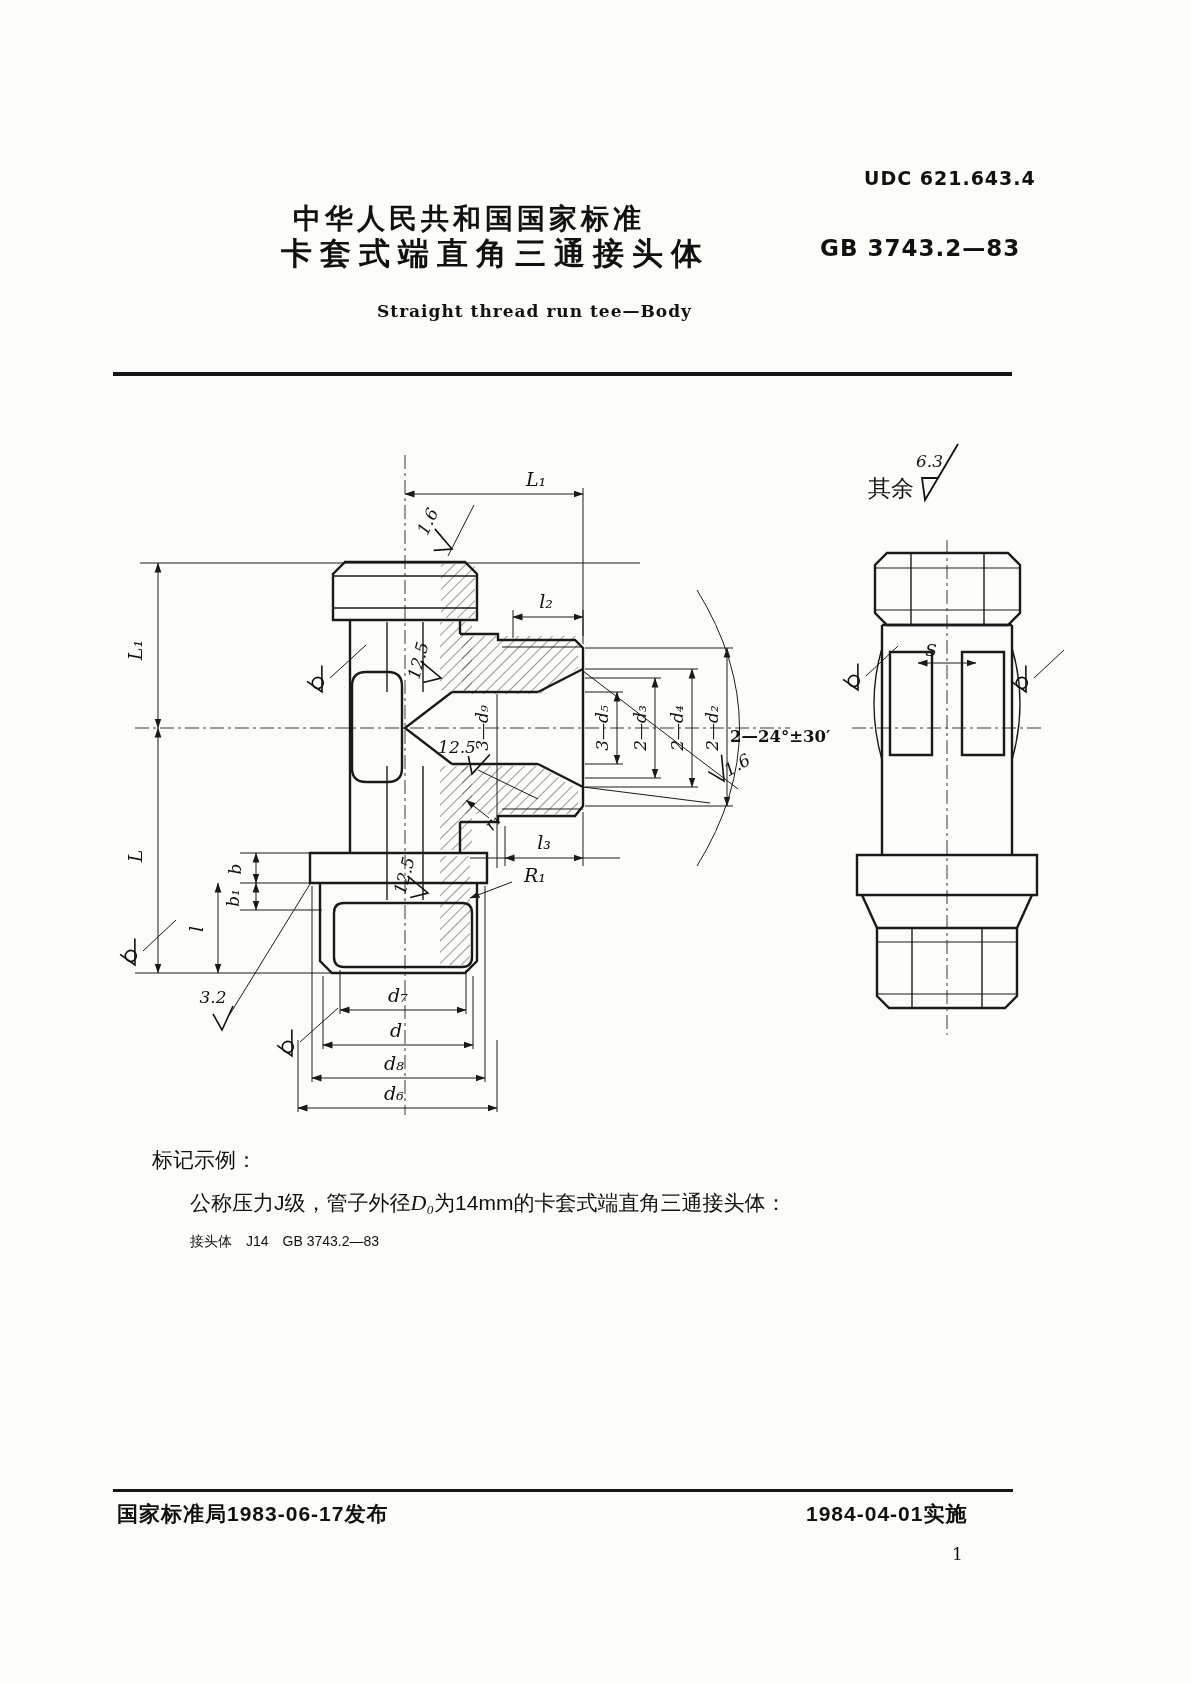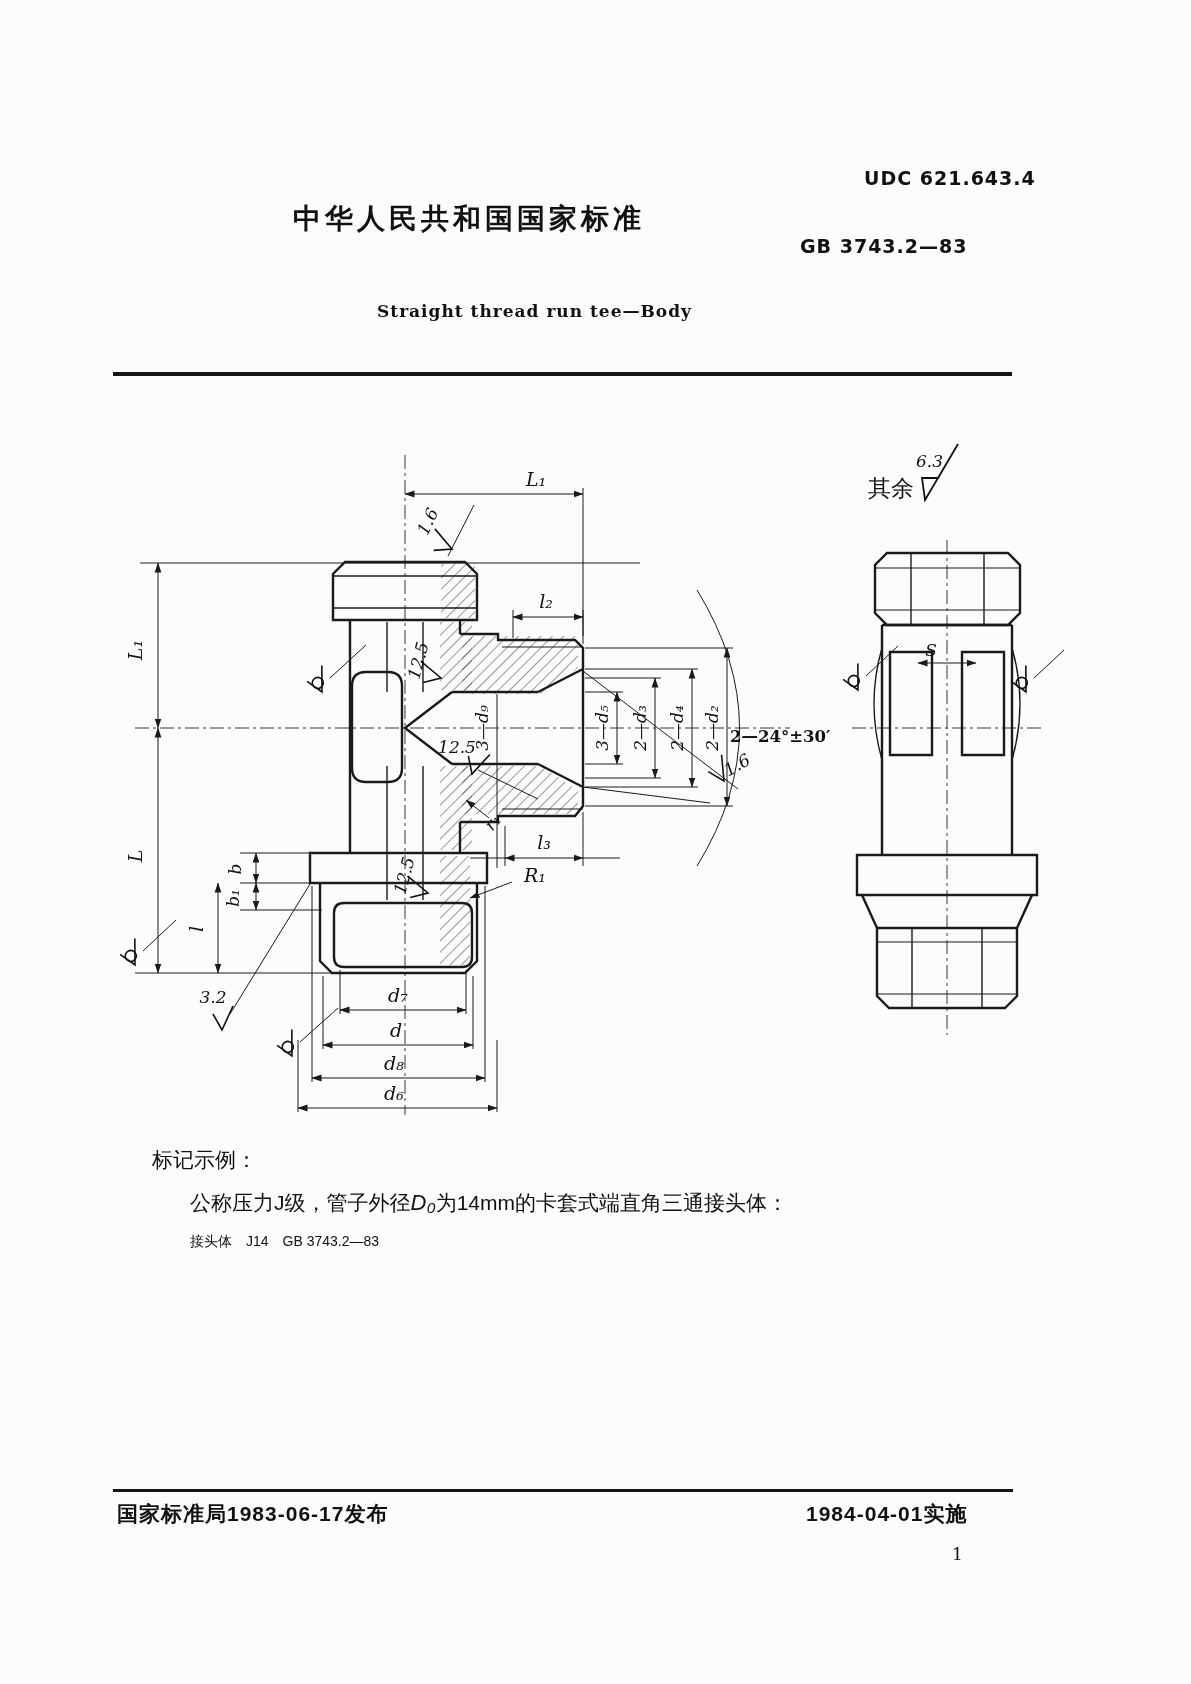--- a/index.html
+++ b/index.html
@@ -9,29 +9,29 @@
     width:1191px;height:1684px;
     background:#fcfcfa;
     font-family:"Liberation Sans",sans-serif;
     color:#111;
     overflow:hidden;
   }
   .t{position:absolute;white-space:nowrap;}
   .std-title{left:293px;top:156px;font-size:28px;font-weight:700;letter-spacing:4px;margin-top:44px;}
   .udc{left:820px;top:167px;font-size:19px;font-weight:700;letter-spacing:1px;font-family:"DejaVu Sans",sans-serif;margin-left:44px;}
   .doc-title{left:281px;top:233px;font-size:31px;font-weight:900;letter-spacing:8px;}
-  .std-code{left:800px;top:235px;font-size:19px;font-weight:700;letter-spacing:1px;font-family:"DejaVu Sans",sans-serif;}
+  .std-code{left:820px;top:235px;font-size:23px;font-weight:700;letter-spacing:1px;font-family:"DejaVu Sans",sans-serif;}
   .en-subtitle{left:331px;top:301px;font-size:17px;font-weight:700;letter-spacing:1px;font-family:"DejaVu Serif",serif;margin-left:46px;}
   .rule{position:absolute;background:#151515;}
   .top-rule{left:113px;top:372px;width:899px;height:4px;}
   .bottom-rule{left:113px;top:1489px;width:900px;height:3px;}
   .mk-head{left:152px;top:1146px;font-size:21px;}
   .mk-line1{left:190px;top:1189px;font-size:21px;}
   .mk-line2{left:190px;top:1233px;font-size:14px;}
-  .dsym{font-family:Liberation Sans, sans-serif;font-style:italic;font-size:22px;}
+  .dsym{font-family:Liberation Serif, serif;font-style:italic;font-size:22px;}
   .foot-left{left:117px;top:1500px;font-size:21px;font-weight:700;letter-spacing:1px;}
   .foot-right{left:806px;top:1500px;font-size:21px;font-weight:700;letter-spacing:1px;}
   .page-num{left:952px;top:1544px;font-size:17px;font-family:"DejaVu Serif",serif;}
   svg.drawing{position:absolute;left:0;top:0;}
   svg .ol{stroke:#1a1a1a;stroke-width:2.4;fill:none;stroke-linejoin:miter;}
   svg .md{stroke:#1a1a1a;stroke-width:1.4;fill:none;}
   svg .th{stroke:#1a1a1a;stroke-width:1;fill:none;}
   svg .ax{stroke:#222;stroke-width:0.9;fill:none;stroke-dasharray:14 4 3 4;}
   svg .dim{stroke:#1a1a1a;stroke-width:1;fill:none;}
   svg text{fill:#111;font-family:"DejaVu Serif",serif;font-style:italic;font-size:19px;}
@@ -40,20 +40,21 @@
   svg text.ang{font-size:16.5px;font-style:normal;font-weight:700;}
   svg text.cjk{font-family:"Liberation Sans",sans-serif;font-style:normal;font-size:23px;}
 </style>
 </head>
 <body>
 
 <div class="page">
 
   <div class="t std-title">中华人民共和国国家标准</div>
   <div class="t udc">UDC 621.643.4</div>
+  <div class="t doc-title">卡套式端直角三通接头体</div>
   <div class="t std-code">GB 3743.2—83</div>
   <div class="t en-subtitle">Straight thread run tee—Body</div>
   <div class="rule top-rule"></div>
 
   <svg class="drawing" width="1191" height="1684" viewBox="0 0 1191 1684" xmlns="http://www.w3.org/2000/svg">
     <defs>
       <marker id="ar" viewBox="0 0 10 10" refX="9.5" refY="5" markerWidth="10" markerHeight="10" orient="auto-start-reverse">
         <path d="M0,1.6 L10,5 L0,8.4 z" fill="#1a1a1a"></path>
       </marker>
       <pattern id="hx" width="8" height="8" patternTransform="rotate(45)" patternUnits="userSpaceOnUse">

